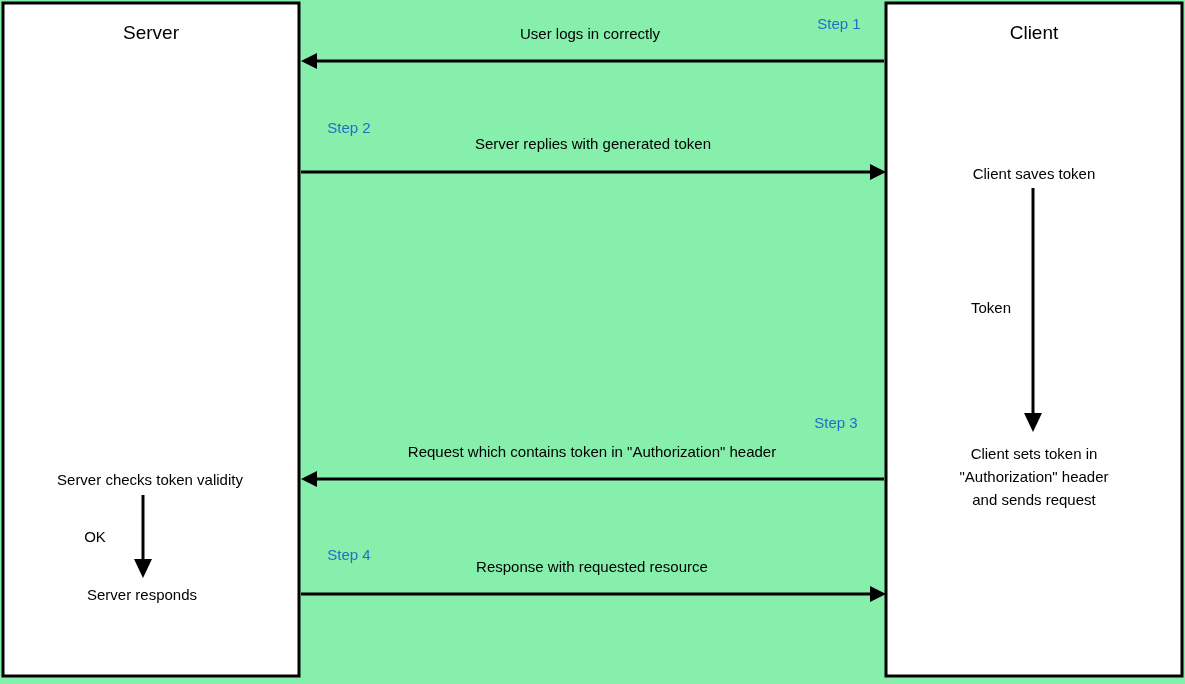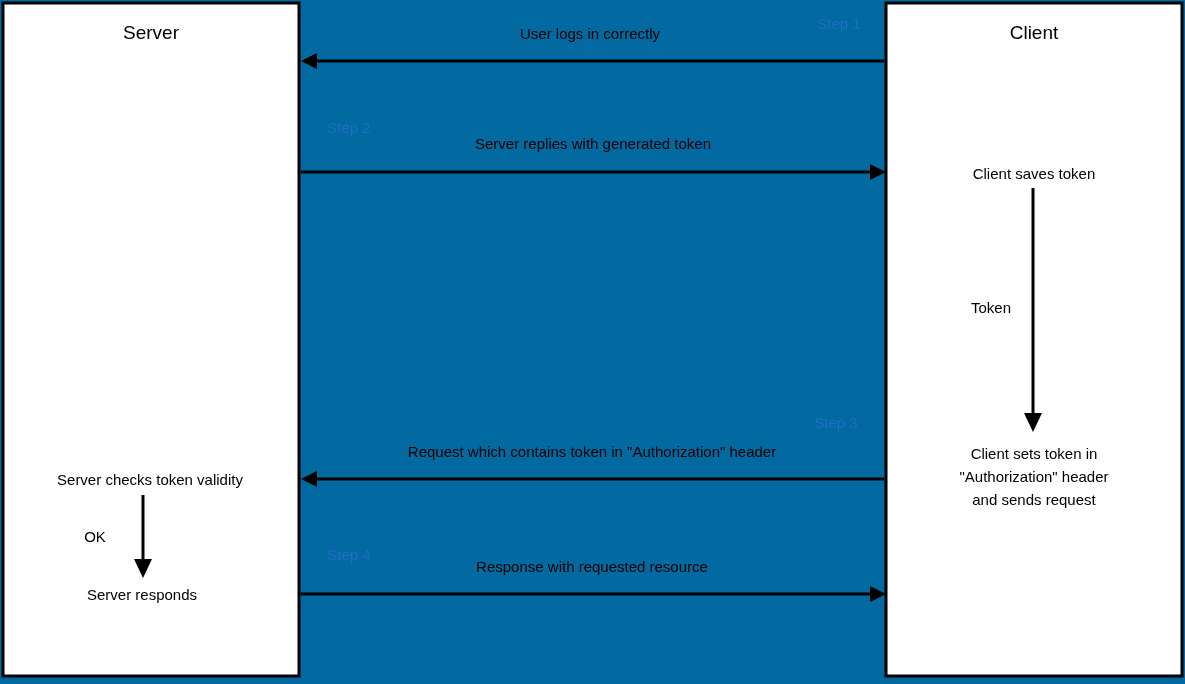--- a/index.html
+++ b/index.html
@@ -7,21 +7,21 @@
     padding: 0;
     background: #ffffff;
   }
   body {
     font-family: "Liberation Sans", sans-serif;
   }
   #canvas {
     position: relative;
     width: 1185px;
     height: 684px;
-    background: #0369a1;
+    background: #86efac;
     overflow: hidden;
   }
   #diagram-svg {
     position: absolute;
     left: 0;
     top: 0;
     width: 1185px;
     height: 684px;
   }
   .box-title {

